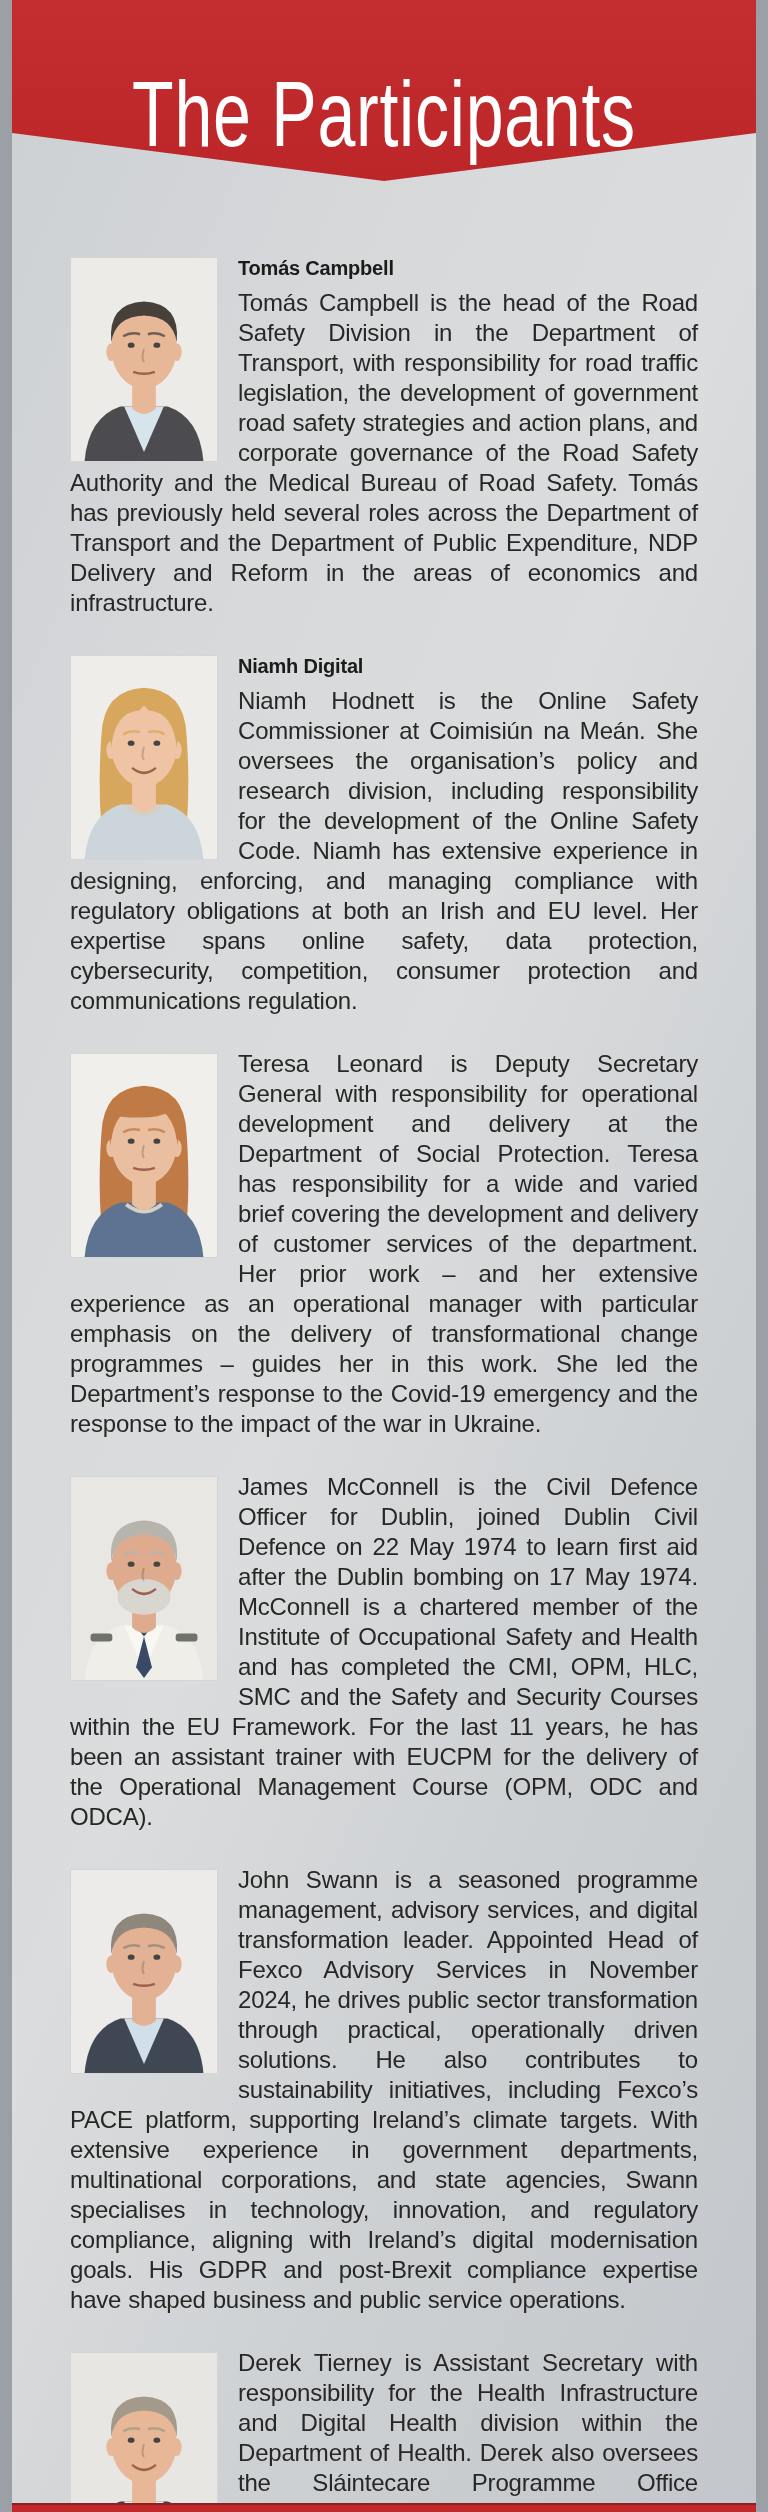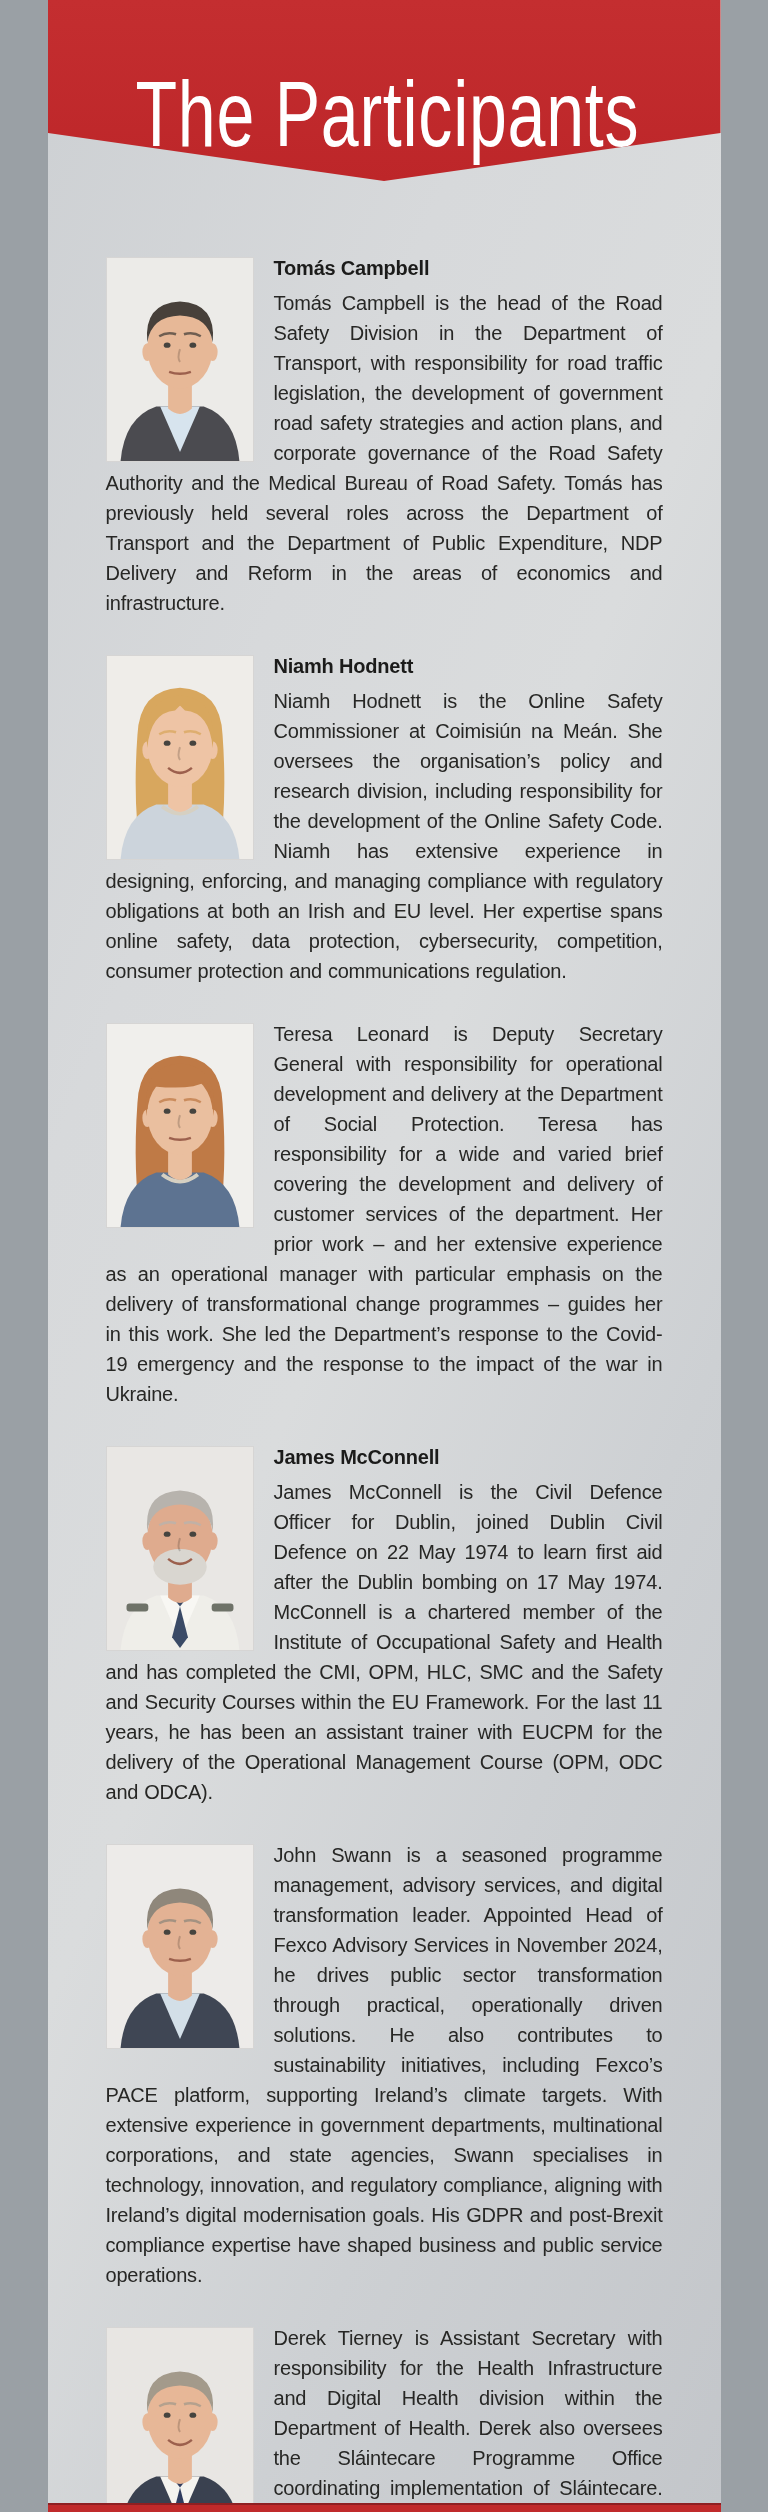--- a/index.html
+++ b/index.html
@@ -1,18 +1,18 @@
 <!DOCTYPE html>
 <html><head>
 <meta charset="utf-8">
 <style>
   html,body{margin:0;padding:0;background:#9aa0a5;}
   .page{
     position:relative;
-    width:673px;height:2512px;
+    width:744px;height:2512px;
     margin:0 auto;
     overflow:hidden;
     background:linear-gradient(112deg,#cdd0d3 0%,#d7d9db 28%,#dadcdd 48%,#cdd0d3 72%,#c3c6ca 100%);
     font-family:"Liberation Sans", sans-serif;
   }
   
   .banner{
     position:relative;
     height:181px;
     background:linear-gradient(180deg,#c42e30 0%,#bd2629 100%);
@@ -45,21 +45,21 @@
   .pname{
     margin:0 0 5px 0;
     font-size:20px;
     line-height:30px;
     font-weight:bold;
     color:#1b1b1a;
     letter-spacing:-0.2px;
   }
   .pbio{
     margin:0;
-    font-size:20px;
+    font-size:24px;
     line-height:30px;
     letter-spacing:-0.2px;
     word-spacing:0.5px;
     text-align:justify;
     color:#272725;
     font-stretch:condensed;
   }
   
   .bottom-strip{
     position:absolute;left:0;right:0;bottom:0;
@@ -115,21 +115,21 @@
               <ellipse cx="74" cy="91" rx="33" ry="41" fill="#eec4a5"></ellipse>
               <path d="M41 93 Q36 42 74 40 Q112 42 107 93 Q104 57 79 55 L74 50 L69 55 Q44 57 41 93 Z" fill="#d8a75e"></path>
               <path d="M53 79 q8 -5 17 -2" stroke="#d8a75e" stroke-width="2.5" fill="none" opacity="0.75"></path>
               <path d="M78 77 q9 -3 17 2" stroke="#d8a75e" stroke-width="2.5" fill="none" opacity="0.75"></path>
               <ellipse cx="61" cy="88" rx="3.4" ry="2.6" fill="#46443f"></ellipse>
               <ellipse cx="87" cy="88" rx="3.4" ry="2.6" fill="#46443f"></ellipse>
               <path d="M74 92 q-3 9 0 13" stroke="rgba(0,0,0,0.18)" stroke-width="2" fill="none"></path>
               <path d="M62 113 q12 10 24 0" stroke="#9c604d" stroke-width="2.5" fill="none"></path>
             </svg>
           </figure>
-    <h2 class="pname">Niamh Hodnett</h2>
+    <h2 class="pname">Niamh Digital</h2>
     <p class="pbio">Niamh Hodnett is the Online Safety Commissioner at Coimisiún na Meán. She oversees the organisation’s policy and research division, including responsibility for the development of the Online Safety Code. Niamh has extensive experience in designing, enforcing, and managing compliance with regulatory obligations at both an Irish and EU level. Her expertise spans online safety, data protection, cybersecurity, competition, consumer protection and communications regulation.</p>
   </section>
 
   <section class="person">
     <figure class="photo">
             <svg xmlns="http://www.w3.org/2000/svg" viewBox="0 0 148 205" preserveAspectRatio="xMidYMid slice">
               <rect width="148" height="205" fill="#f0efec"></rect>
               <path d="M31 80 Q26 150 35 205 L113 205 Q122 150 117 80 Q115 34 74 32 Q33 34 31 80 Z" fill="#bf7a46"></path>
               <path d="M14 205 Q18 161 50 150 L98 150 Q130 161 134 205 Z" fill="#5d7391"></path>
               <path d="M56 152 q18 14 36 0" stroke="#d6d0c2" stroke-width="4" fill="none"></path>
@@ -166,21 +166,20 @@
               <path d="M41 85 Q37 46 74 44 Q111 46 107 85 Q103 59 74 58 Q45 59 41 85 Z" fill="#b7b3ad"></path>
               <ellipse cx="74" cy="121" rx="27" ry="18" fill="#d9d6d0"></ellipse>
               <path d="M53 79 q8 -5 17 -2" stroke="#b7b3ad" stroke-width="2.5" fill="none" opacity="0.75"></path>
               <path d="M78 77 q9 -3 17 2" stroke="#b7b3ad" stroke-width="2.5" fill="none" opacity="0.75"></path>
               <ellipse cx="61" cy="88" rx="3.4" ry="2.6" fill="#46443f"></ellipse>
               <ellipse cx="87" cy="88" rx="3.4" ry="2.6" fill="#46443f"></ellipse>
               <path d="M74 92 q-3 9 0 13" stroke="rgba(0,0,0,0.18)" stroke-width="2" fill="none"></path>
               <path d="M62 113 q12 10 24 0" stroke="#9c604d" stroke-width="2.5" fill="none"></path>
             </svg>
           </figure>
-    <h2 class="pname">James McConnell</h2>
     <p class="pbio">James McConnell is the Civil Defence Officer for Dublin, joined Dublin Civil Defence on 22 May 1974 to learn first aid after the Dublin bombing on 17 May 1974. McConnell is a chartered member of the Institute of Occupational Safety and Health and has completed the CMI, OPM, HLC, SMC and the Safety and Security Courses within the EU Framework. For the last 11 years, he has been an assistant trainer with EUCPM for the delivery of the Operational Management Course (OPM, ODC and ODCA).</p>
   </section>
 
   <section class="person">
     <figure class="photo">
             <svg xmlns="http://www.w3.org/2000/svg" viewBox="0 0 148 205" preserveAspectRatio="xMidYMid slice">
               <rect width="148" height="205" fill="#edebe9"></rect>
               <path d="M14 205 Q18 161 50 150 L98 150 Q130 161 134 205 Z" fill="#3f4654"></path>
               <path d="M54 150 L74 196 L94 150 Z" fill="#d3dfe8"></path>
               <path d="M62 116 L62 152 Q74 163 86 152 L86 116 Z" fill="#e3b294"></path>

